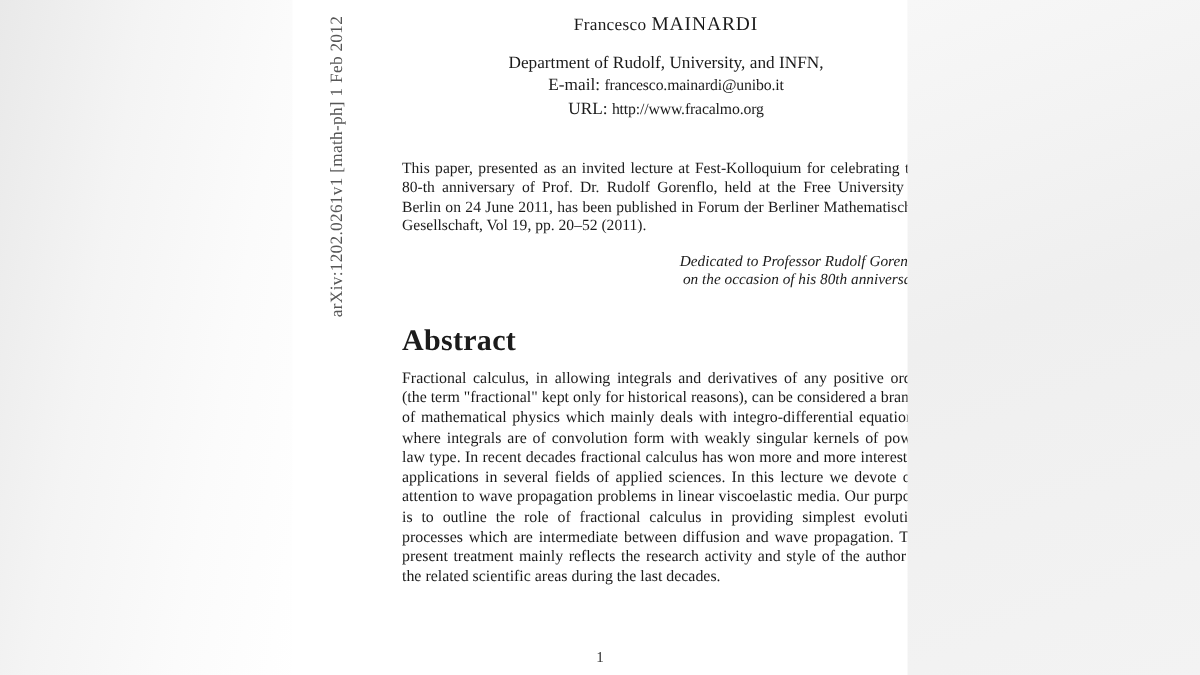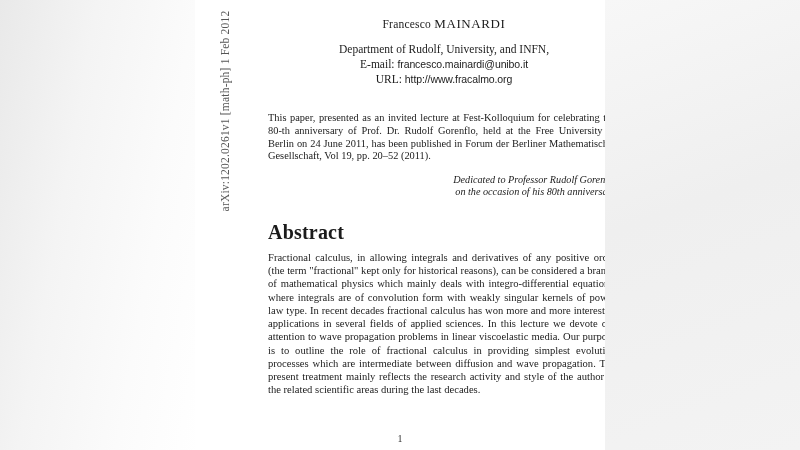--- a/index.html
+++ b/index.html
@@ -82,39 +82,39 @@
     letter-spacing: 0.1px;
   }
   #article-title .title-line {
     display: block;
     white-space: nowrap;
   }
   #article-title .title-line-1 { margin-left: -2px; }
 
   
   #author-block {
-    margin-top: 16px;
+    margin-top: 8px;
     text-align: center;
     font-size: 12.5px;
     line-height: 15px;
     letter-spacing: 0.2px;
   }
   #author-block .author-first { font-size: 11.5px; }
   #author-block .author-last  { font-size: 13px; letter-spacing: 0.6px; }
 
   
   #affiliation-block {
     margin-top: 10px;
     text-align: center;
     font-size: 11.5px;
     line-height: 14.8px;
   }
   #affiliation-block .aff-line { display: block; white-space: nowrap; }
   .mono {
-    font-family: Liberation Sans, sans-serif;
+    font-family: Liberation Serif, serif;
     font-size: 10.5px;
     letter-spacing: -0.1px;
   }
 
   
   #publication-note {
     margin-top: 26px;
     font-size: 10.4px;
     line-height: 12.6px;
     text-align: justify;

